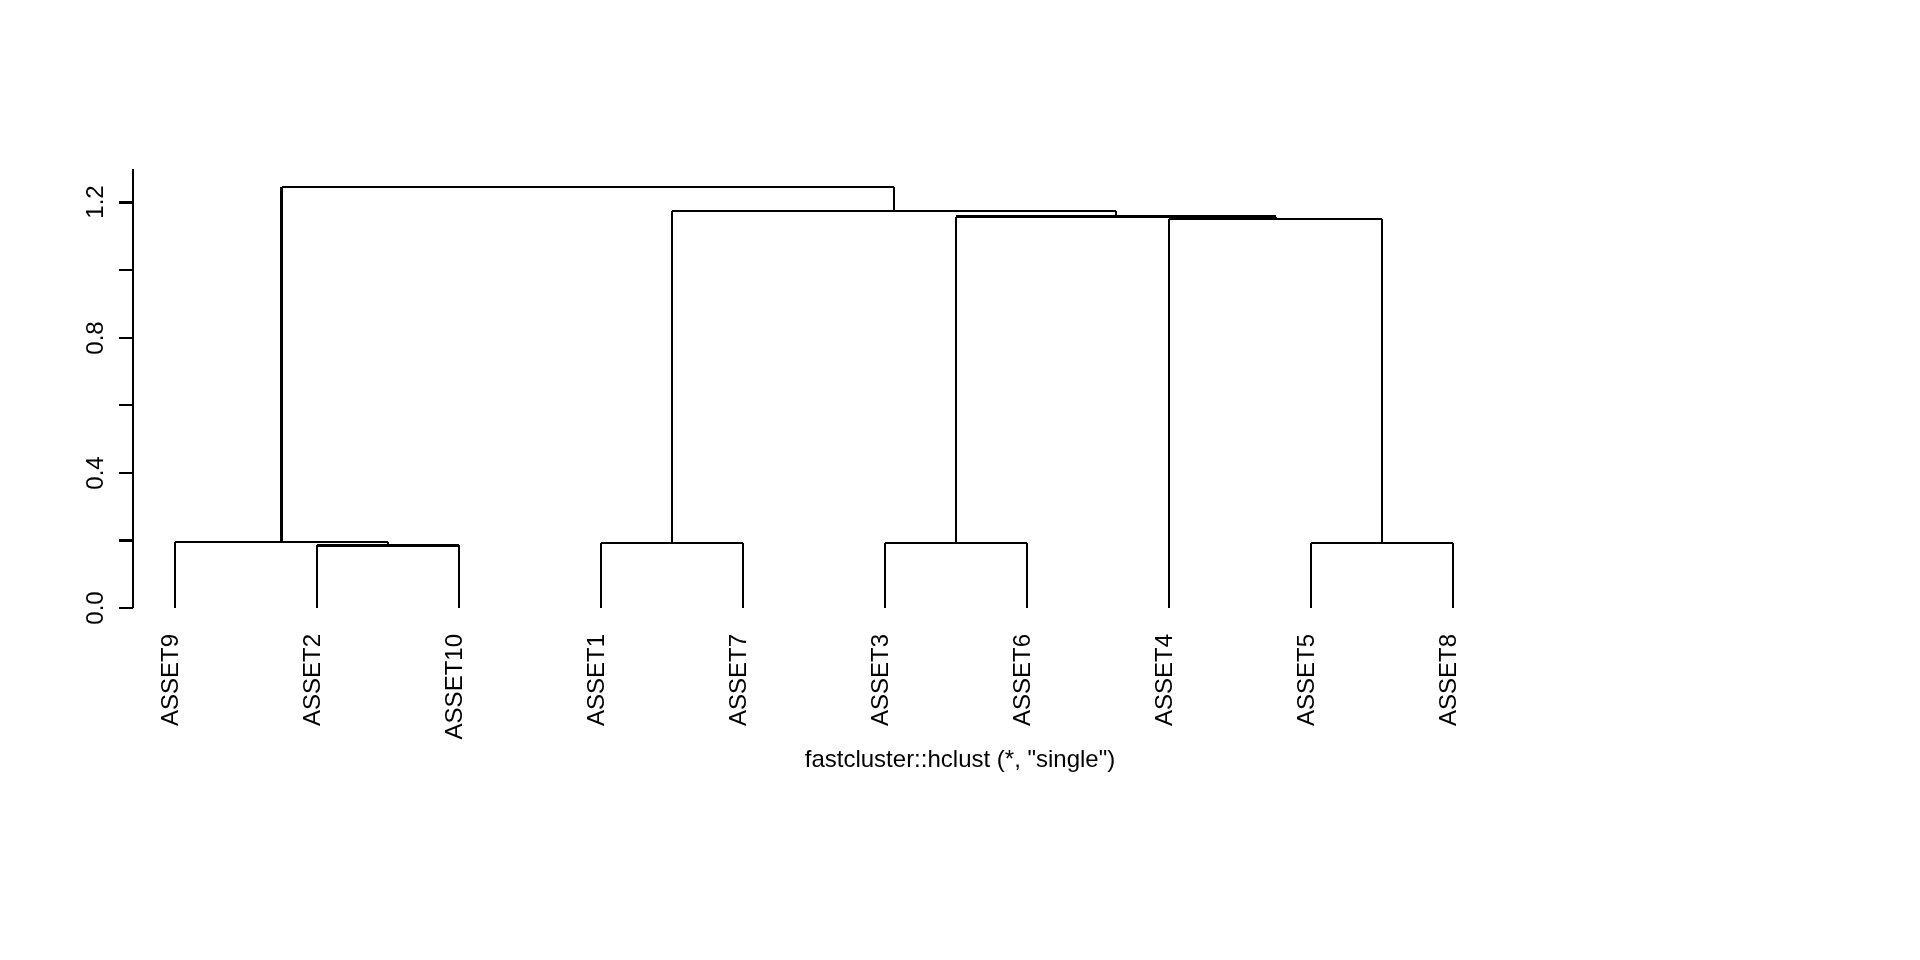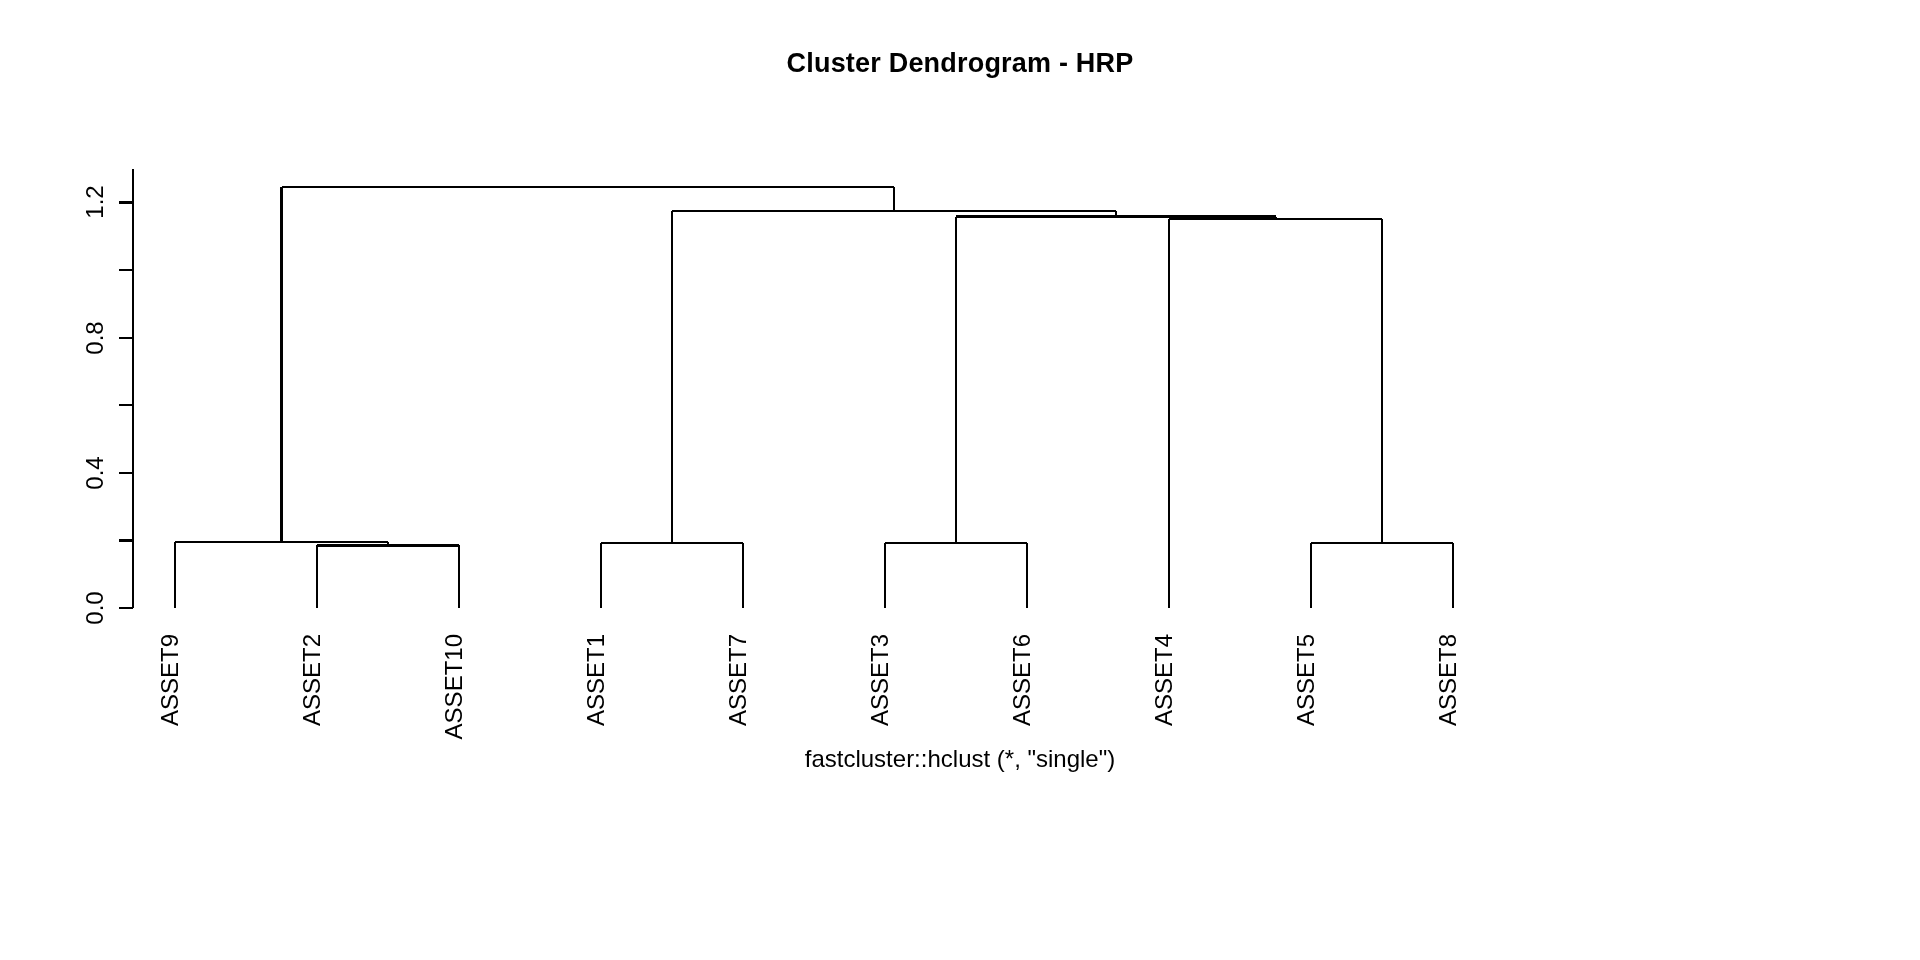--- a/index.html
+++ b/index.html
@@ -66,21 +66,20 @@
     white-space: nowrap;
     transform-origin: 0% 50%;
     transform: rotate(-90deg) translate(-100%, -50%);
   }
 </style>
 </head>
 <body>
 
 <div id="plot-root">
 
-  <div id="plot-title">Cluster Dendrogram - HRP</div>
 
   <svg id="dendro-svg" width="1920" height="960">
     <g id="axis-group">
         <line x1="133" y1="168.59999999999997" x2="133" y2="608" stroke="#000000" stroke-width="2.2" shape-rendering="crispEdges"></line>
         <line x1="119" y1="608" x2="133" y2="608" stroke="#000000" stroke-width="2.2" shape-rendering="crispEdges"></line>
         <line x1="119" y1="472.79999999999995" x2="133" y2="472.79999999999995" stroke="#000000" stroke-width="2.2" shape-rendering="crispEdges"></line>
         <line x1="119" y1="337.59999999999997" x2="133" y2="337.59999999999997" stroke="#000000" stroke-width="2.2" shape-rendering="crispEdges"></line>
         <line x1="119" y1="202.40000000000003" x2="133" y2="202.40000000000003" stroke="#000000" stroke-width="2.2" shape-rendering="crispEdges"></line>
         <line x1="119" y1="540.4" x2="133" y2="540.4" stroke="#000000" stroke-width="2.2" shape-rendering="crispEdges"></line>
         <line x1="119" y1="405.20000000000005" x2="133" y2="405.20000000000005" stroke="#000000" stroke-width="2.2" shape-rendering="crispEdges"></line>

